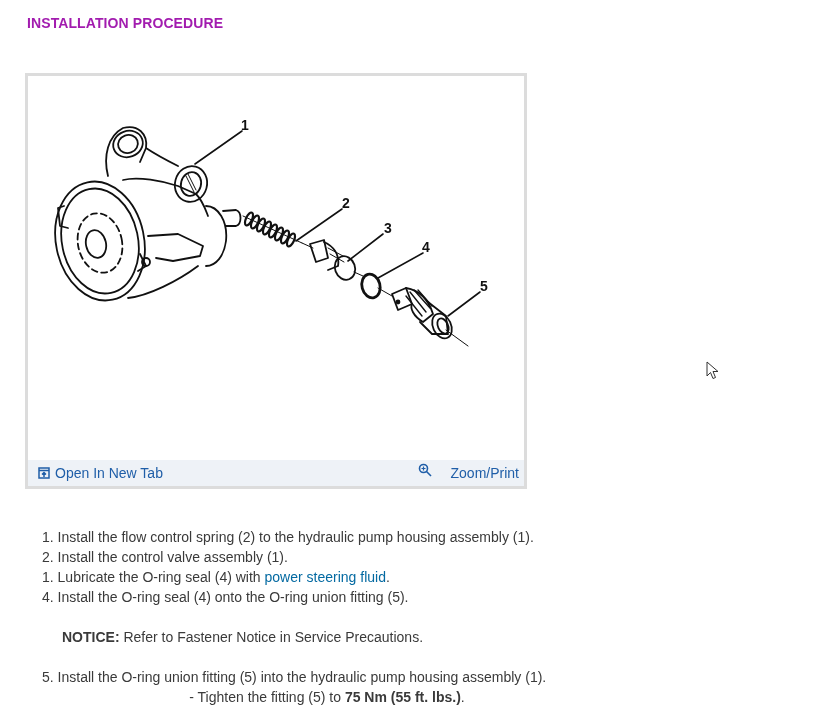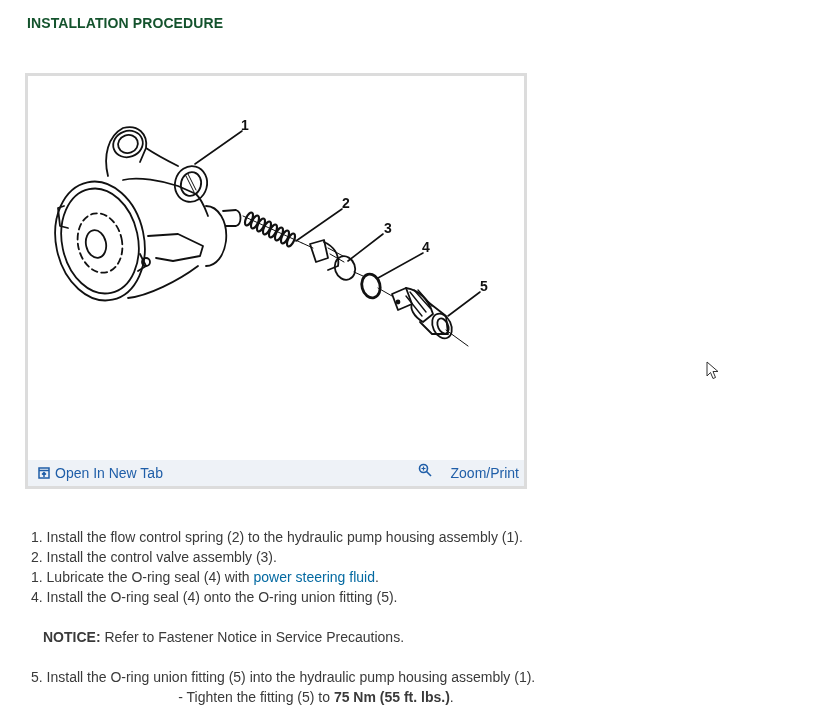--- a/index.html
+++ b/index.html
@@ -1,46 +1,46 @@
 <!DOCTYPE html>
 <html><head>
   <meta charset="utf-8">
   <style>
     * { box-sizing: border-box; margin: 0; padding: 0; }
     html, body { width: 813px; height: 728px; background: #ffffff; overflow: hidden; }
     body { font-family: "Liberation Sans", "DejaVu Sans", sans-serif; color: #333333; position: relative; }
 
     .heading {
       position: absolute; left: 27px; top: 15px;
-      font-size: 14px; font-weight: bold; color: #14532d; letter-spacing: 0.1px;
+      font-size: 14px; font-weight: bold; color: #a21caf; letter-spacing: 0.1px;
     }
 
     .figure {
       position: absolute; left: 25px; top: 73px; width: 502px; height: 416px;
       border: 3px solid #dcdcdc; background: #ffffff;
     }
     .figure svg.diagram { position: absolute; left: 0; top: 0; width: 496px; height: 384px; }
 
     .figure-footer {
       position: absolute; left: 0; bottom: 0; width: 496px; height: 26px;
       background: #eef2f7;
       display: flex; align-items: center; justify-content: space-between;
       padding: 0 5px 0 10px;
       font-size: 14px; color: #1f5ea8;
     }
     .footer-link { display: flex; align-items: center; gap: 5px; cursor: pointer; }
     .footer-link svg { display: block; }
 
     .steps {
-      position: absolute; left: 31px; top: 527px; width: 560px;
+      position: absolute; left: 42px; top: 527px; width: 560px;
       font-size: 14px; color: #3a3a3a; line-height: 20px;
     }
     .steps .line { white-space: nowrap; }
     .steps a { color: #0369a1; text-decoration: none; }
-    .notice { margin-left: 12px; }
+    .notice { margin-left: 20px; }
     .gap { height: 20px; }
     .sub { margin-left: 10px; text-align: center; }
 
     .cursor { position: absolute; left: 706px; top: 361px; }
   </style>
 </head>
 <body>
 
 <div class="heading">INSTALLATION PROCEDURE</div>
 
@@ -145,21 +145,21 @@
         <path d="M8.5 8.5 L13 13"></path>
         <path d="M5.5 3.5 V7.5 M3.5 5.5 H7.5" stroke-width="1.2"></path>
       </svg>
       <span>Zoom/Print</span>
     </div>
   </div>
 </div>
 
 <div class="steps">
   <div class="line">1. Install the flow control spring (2) to the hydraulic pump housing assembly (1).</div>
-  <div class="line">2. Install the control valve assembly (3).</div>
+  <div class="line">2. Install the control valve assembly (1).</div>
   <div class="line">
     <span>1. Lubricate the O-ring seal (4) with </span><a>power steering fluid</a><span>.</span>
   </div>
   <div class="line">4. Install the O-ring seal (4) onto the O-ring union fitting (5).</div>
   <div class="gap"></div>
   <div class="line notice">
     <b>NOTICE:</b><span> Refer to Fastener Notice in Service Precautions.</span>
   </div>
   <div class="gap"></div>
   <div class="line">5. Install the O-ring union fitting (5) into the hydraulic pump housing assembly (1).</div>

